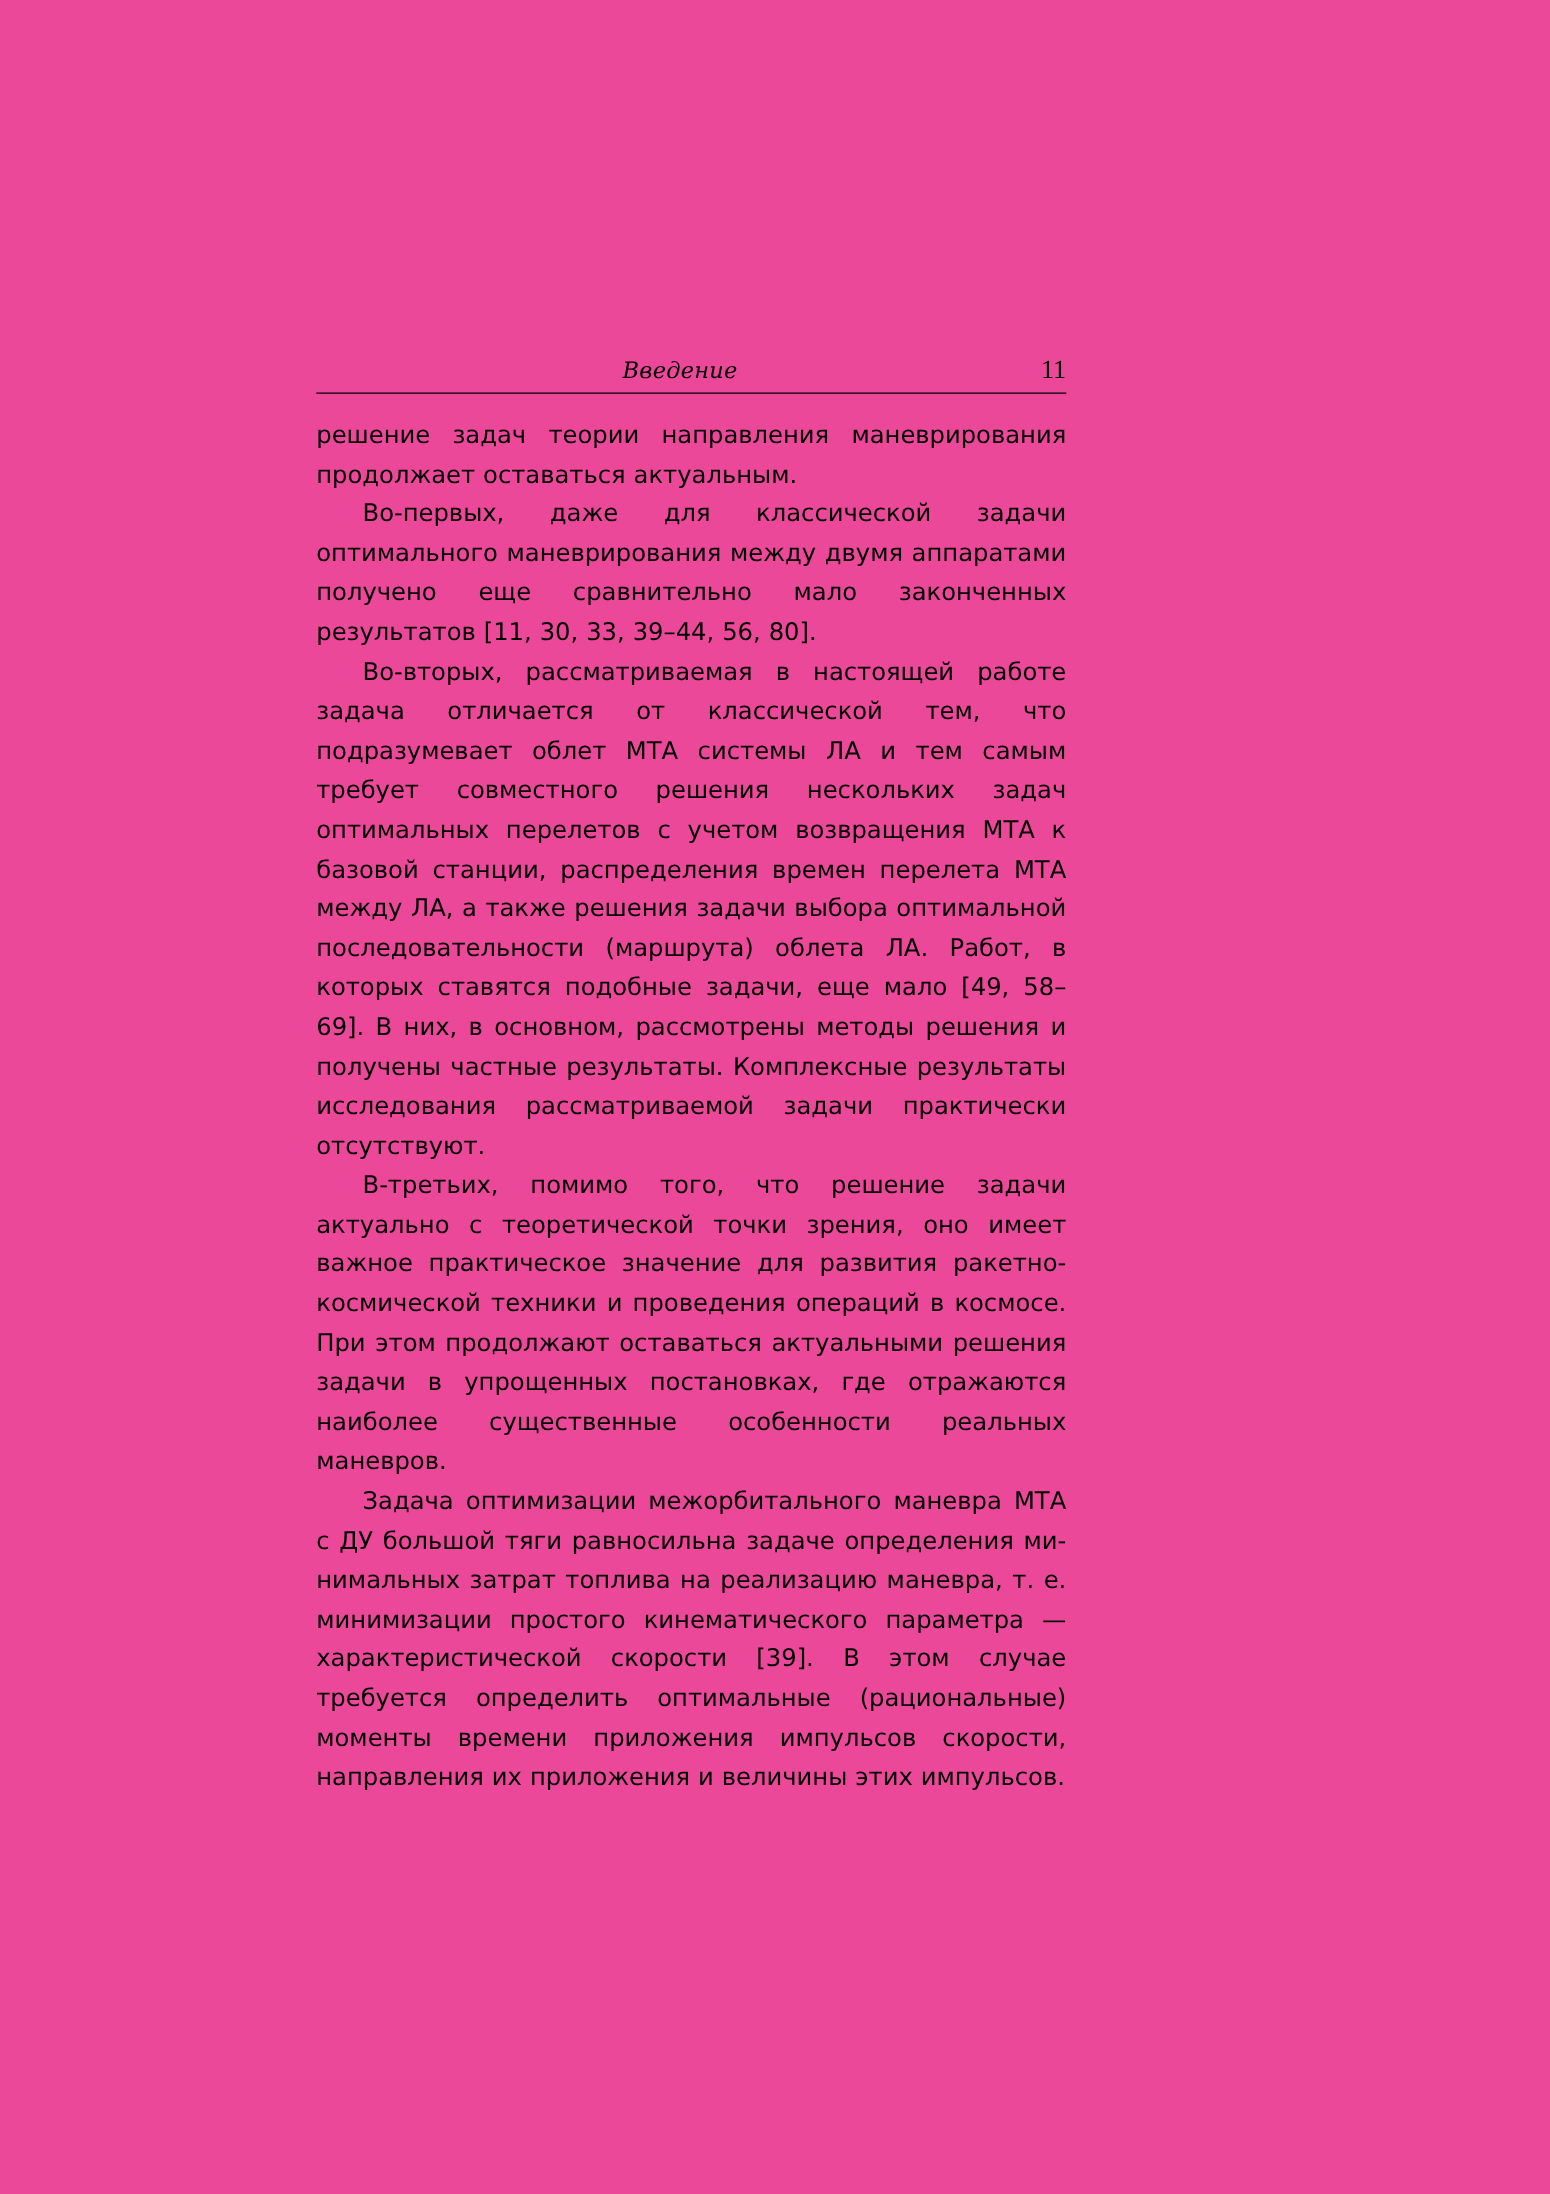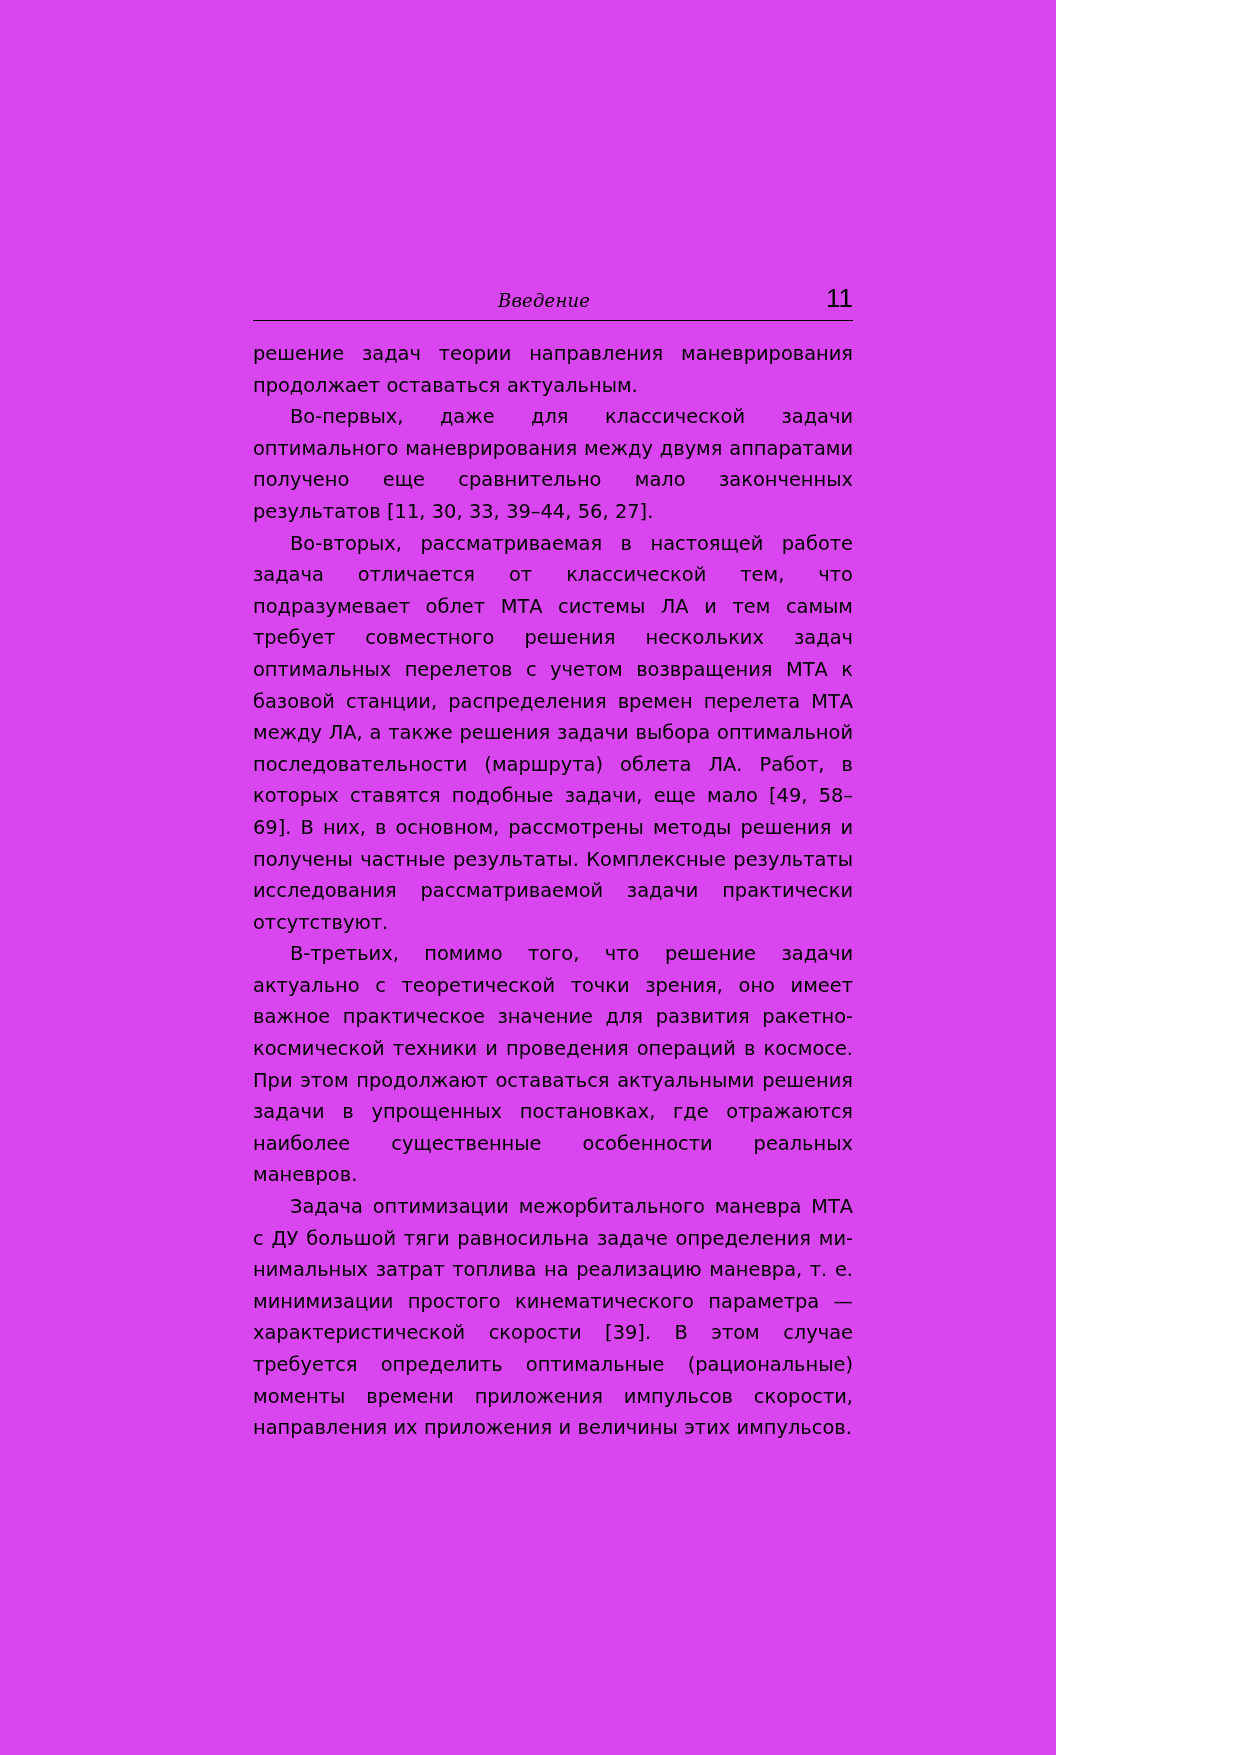--- a/index.html
+++ b/index.html
@@ -13,23 +13,23 @@
     height: 1755px;
     font-family: "DejaVu Sans", sans-serif;
     color: #000000;
     position: relative;
     overflow: hidden;
   }
   .page {
     position: absolute;
     left: 0;
     top: 0;
-    width: 1056px;
+    width: 1240px;
     height: 1755px;
-    background: #d946ef;
+    background: #ec4899;
   }
   .text-block {
     position: absolute;
     left: 253px;
     top: 283px;
     width: 600px;
   }
   .running-head {
     display: flex;
     align-items: baseline;
@@ -39,22 +39,22 @@
     border-bottom: 1.2px solid #000000;
   }
   .running-head .rh-title {
     font-style: italic;
     font-family: "DejaVu Serif", serif;
     font-size: 18px;
     letter-spacing: 0.2px;
     margin-left: 245px;
   }
   .running-head .rh-page {
-    font-family: Liberation Sans, sans-serif;
-    font-size: 26px;
+    font-family: Liberation Serif, serif;
+    font-size: 21px;
   }
   .body-text {
     margin-top: 17px;
     font-size: 19.4px;
     line-height: 31.6px;
     text-align: justify;
     text-justify: inter-word;
     -webkit-hyphens: manual;
     hyphens: manual;
     word-spacing: 0.2px;
@@ -74,20 +74,20 @@
 
   <div class="text-block">
 
     <div class="running-head">
       <span class="rh-title">Введение</span>
       <span class="rh-page">11</span>
     </div>
 
     <div class="body-text">
       <p class="no-indent">решение задач теории направления маневрирования про­должает оставаться актуальным.</p>
-      <p>Во-первых, даже для классической задачи оптимального маневрирования между двумя аппаратами получено еще сравнительно мало законченных результатов [11, 30, 33, 39–44, 56, 27].</p>
+      <p>Во-первых, даже для классической задачи оптимального маневрирования между двумя аппаратами получено еще сравнительно мало законченных результатов [11, 30, 33, 39–44, 56, 80].</p>
       <p>Во-вторых, рассматриваемая в настоящей работе задача отличается от классической тем, что подразумевает облет МТА системы ЛА и тем самым требует совместного реше­ния нескольких задач оптимальных перелетов с учетом воз­вращения МТА к базовой станции, распределения времен перелета МТА между ЛА, а также решения задачи выбора оптимальной последовательности (маршрута) облета ЛА. Работ, в которых ставятся подобные задачи, еще мало [49, 58–69]. В них, в основном, рассмотрены методы решения и получены частные результаты. Комплексные результаты исследования рассматриваемой задачи практически отсут­ствуют.</p>
       <p>В-третьих, помимо того, что решение задачи актуально с теоретической точки зрения, оно имеет важное практи­ческое значение для развития ракетно-космической техни­ки и проведения операций в космосе. При этом продолжают оставаться актуальными решения задачи в упрощенных постановках, где отражаются наиболее существенные осо­бенности реальных маневров.</p>
       <p>Задача оптимизации межорбитального маневра МТА с ДУ большой тяги равносильна задаче определения ми­нимальных затрат топлива на реализацию маневра, т. е. минимизации простого кинематического параметра — ха­рактеристической скорости [39]. В этом случае требуется определить оптимальные (рациональные) моменты времени приложения импульсов скорости, направления их приложе­ния и величины этих импульсов.</p>
     </div>
 
   </div>
 </div>
 
 </body></html>

